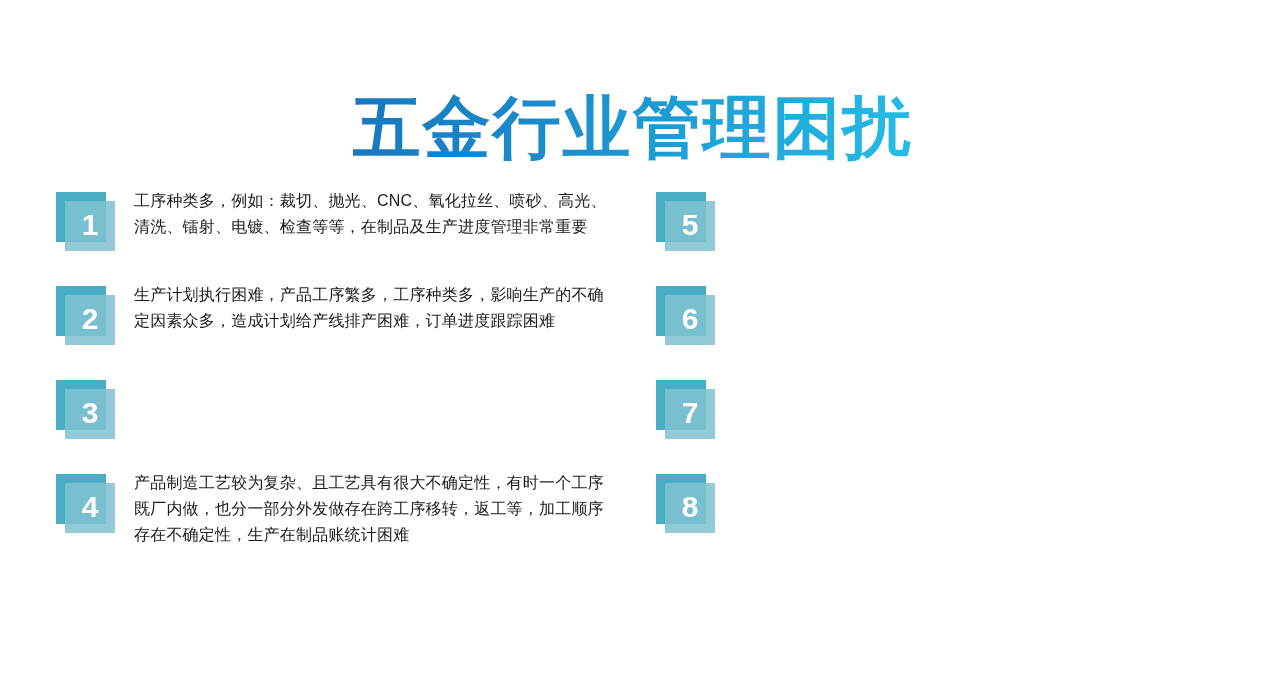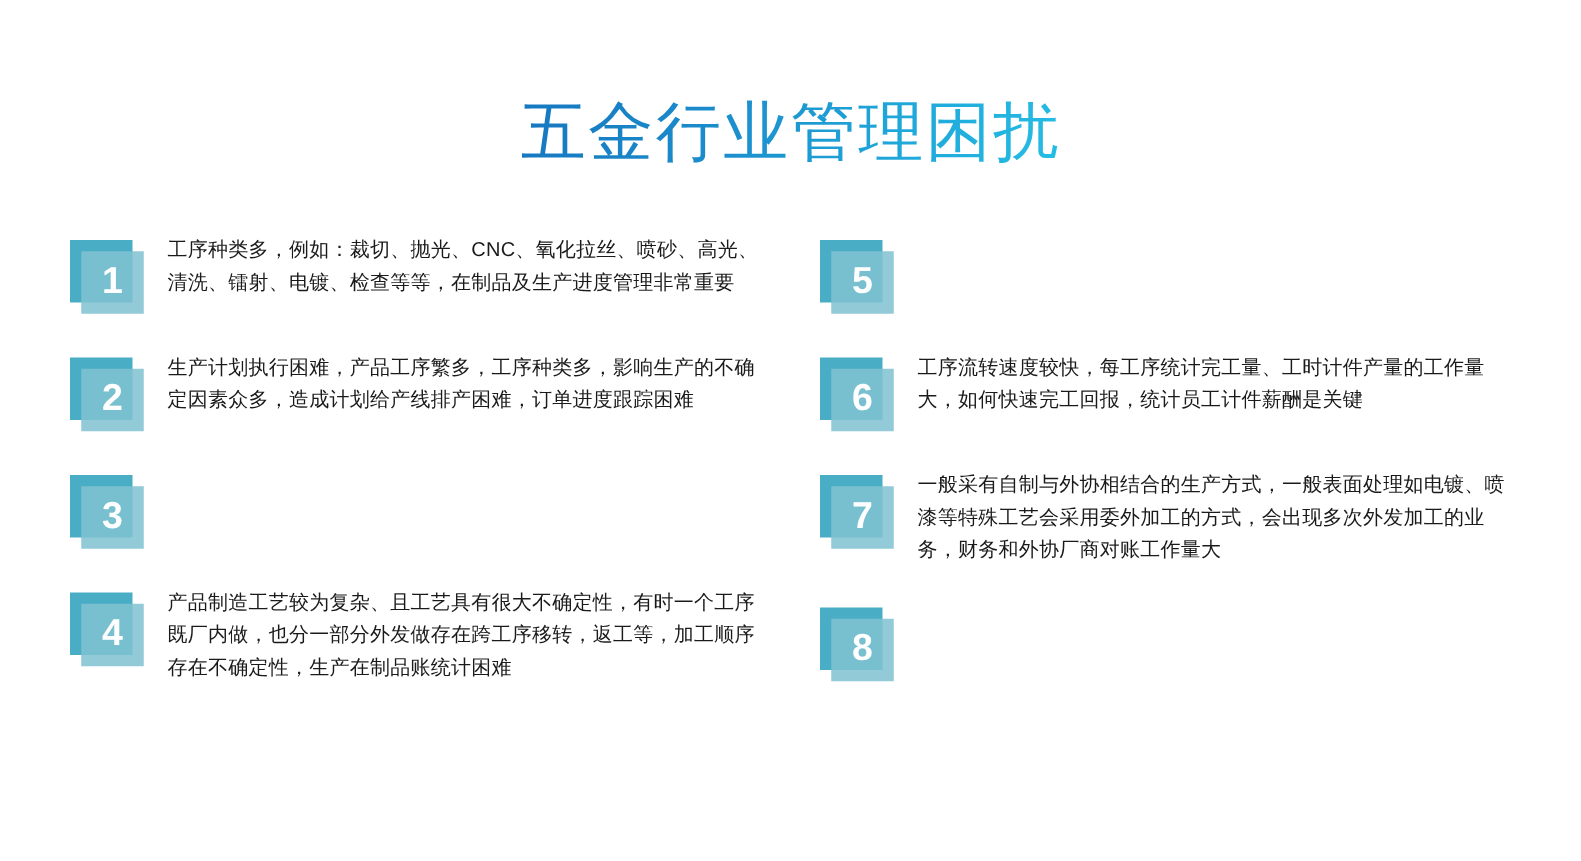--- a/index.html
+++ b/index.html
@@ -18,22 +18,22 @@
   
   .title-wrap {
     position: absolute;
     left: 0;
     top: 42px;
     width: 1265px;
     text-align: center;
   }
   .title {
     display: inline-block;
-    font-size: 52px;
-    font-weight: normal;
+    font-size: 68px;
+    font-weight: bold;
     letter-spacing: 2px;
     line-height: 1.15;
     background-image: linear-gradient(100deg, #1677c0 0%, #1b8ccb 35%, #1fa6d9 68%, #25bde4 100%);
     -webkit-background-clip: text;
     background-clip: text;
     color: transparent;
     -webkit-text-fill-color: transparent;
   }
 
   
@@ -161,31 +161,29 @@
     </div>
   </div>
 
   <div class="item">
     <div class="badge">
       <div class="badge-back"></div>
       <div class="badge-front">
         <span class="badge-num">6</span>
       </div>
     </div>
-    <div class="item-text">工序流转速度较快，每工序统计完工量、工时计件产量的工作量大，如何快速完工回报，统计员工计件薪酬是关键</div>
   </div>
 
   <div class="item">
     <div class="badge">
       <div class="badge-back"></div>
       <div class="badge-front">
         <span class="badge-num">7</span>
       </div>
     </div>
-    <div class="item-text">一般采有自制与外协相结合的生产方式，一般表面处理如电镀、喷漆等特殊工艺会采用委外加工的方式，会出现多次外发加工的业务，财务和外协厂商对账工作量大</div>
   </div>
 
   <div class="item">
     <div class="badge">
       <div class="badge-back"></div>
       <div class="badge-front">
         <span class="badge-num">8</span>
       </div>
     </div>
   </div>

